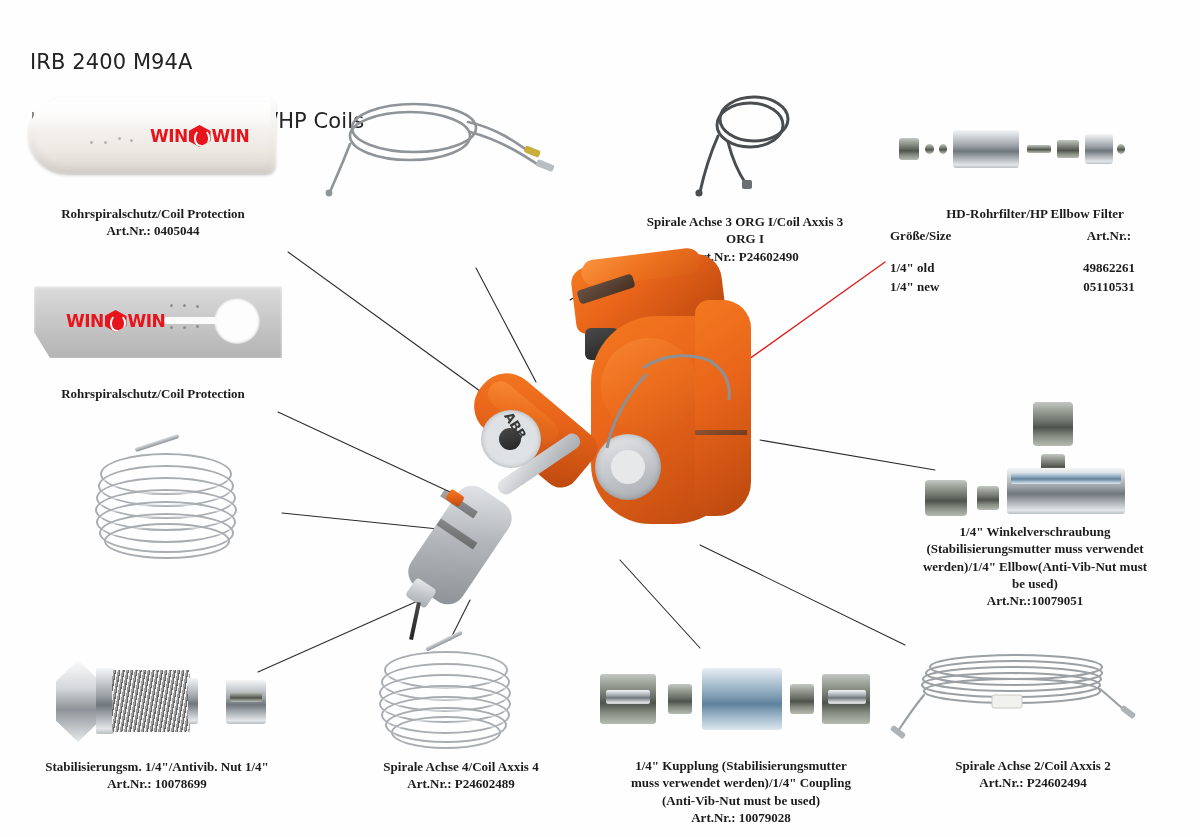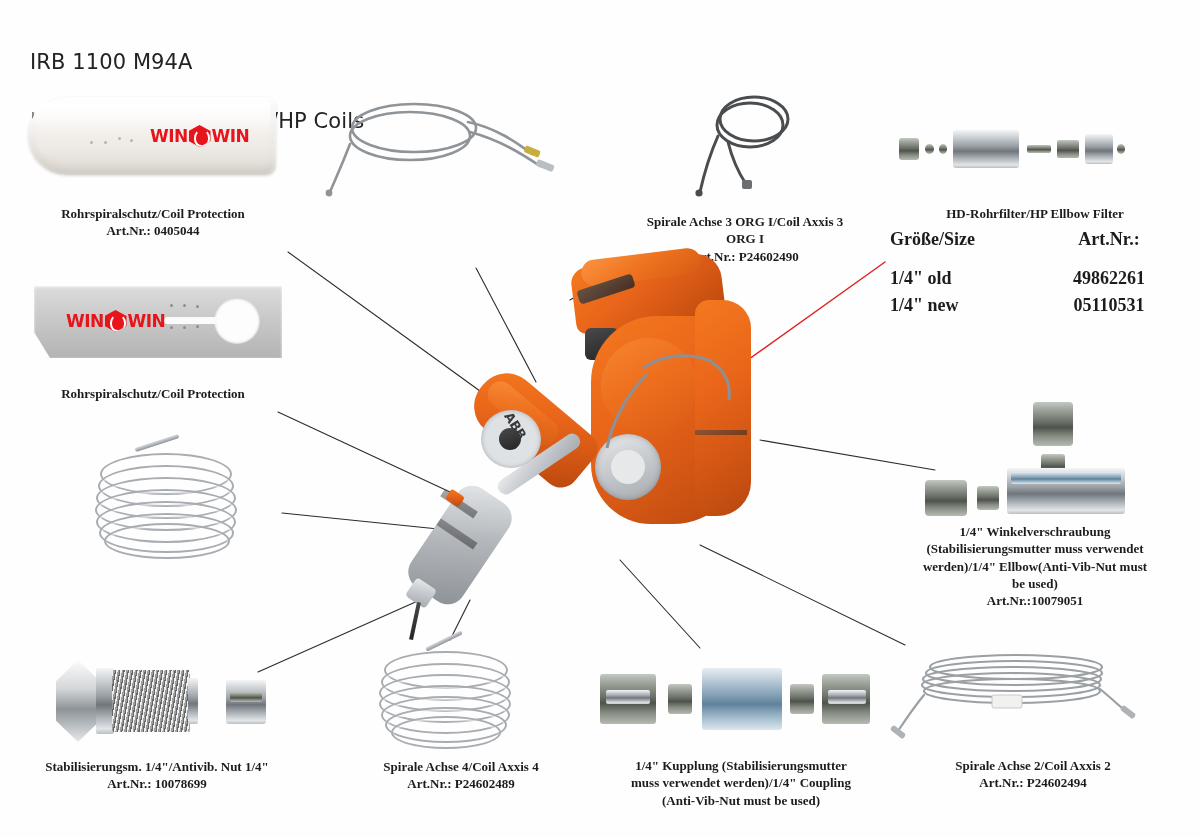--- a/index.html
+++ b/index.html
@@ -192,35 +192,35 @@
   }
   .rb-dark { background: linear-gradient(160deg,#4a4a4a,#242424); }
 
   
   .hdf { position:absolute; }
 
   
   .hdf-table {
     position:absolute;
     font-family:"Liberation Serif","DejaVu Serif",serif;
-    font-size:18px; font-weight:bold; color:#1c1c1c;
+    font-size:13px; font-weight:bold; color:#1c1c1c;
     line-height:1.5;
   }
   .hdf-table .hrow { display:flex; width:288px; }
   .hdf-table .hc-l { width:150px; text-align:left; }
   .hdf-table .hc-r { flex:1; text-align:center; }
   .hdf-table .gap { height:12px; }
 </style>
 </head>
 <body>
 
 <div id="sheet">
 
   <div id="title-block">
-    <span id="title-line1">IRB 1100 M94A</span>
+    <span id="title-line1">IRB 2400 M94A</span>
     <span id="title-line2">Hochdruck-Rohrspirale/HP Coils</span>
   </div>
 
   <svg id="leaders" width="1200" height="837" viewBox="0 0 1200 837">
     <g stroke="#2b2b2b" stroke-width="1.1" fill="none" stroke-linecap="round">
 
       <line x1="288" y1="252" x2="520" y2="420"></line>
 
       <line x1="278" y1="412" x2="478" y2="505"></line>
 
@@ -365,20 +365,21 @@
     <div class="steel dark" style="left:68px; top:24px; width:24px; height:30px; border-radius:3px;"></div>
     <div class="steel blue" style="left:102px; top:8px; width:80px; height:62px; border-radius:3px;"></div>
     <div class="steel dark" style="left:190px; top:24px; width:24px; height:30px; border-radius:3px;"></div>
     <div class="steel dark" style="left:222px; top:14px; width:48px; height:50px; border-radius:3px;"></div>
     <div class="steel" style="left:228px; top:30px; width:38px; height:14px;"></div>
   </div>
   <div class="caption" style="left:596px; top:757px; width:290px;">
     <span class="ln">1/4" Kupplung (Stabilisierungsmutter</span>
     <span class="ln">muss verwendet werden)/1/4" Coupling</span>
     <span class="ln">(Anti-Vib-Nut must be used)</span>
+    <span class="ln">Art.Nr.: 10079028</span>
   </div>
 
   <div class="part" style="left:925px; top:402px; width:200px; height:115px;">
     <div class="steel dark" style="left:108px; top:0px;  width:40px; height:44px; border-radius:4px;"></div>
     <div class="steel dark" style="left:116px; top:52px; width:24px; height:22px; border-radius:3px;"></div>
     <div class="steel" style="left:82px;  top:66px; width:118px; height:46px; border-radius:3px;"></div>
     <div class="steel blue" style="left:86px;  top:70px; width:110px; height:12px;"></div>
     <div class="steel dark" style="left:0px;   top:78px; width:42px; height:36px; border-radius:4px;"></div>
     <div class="steel dark" style="left:52px;  top:84px; width:22px; height:24px; border-radius:3px;"></div>
   </div>

